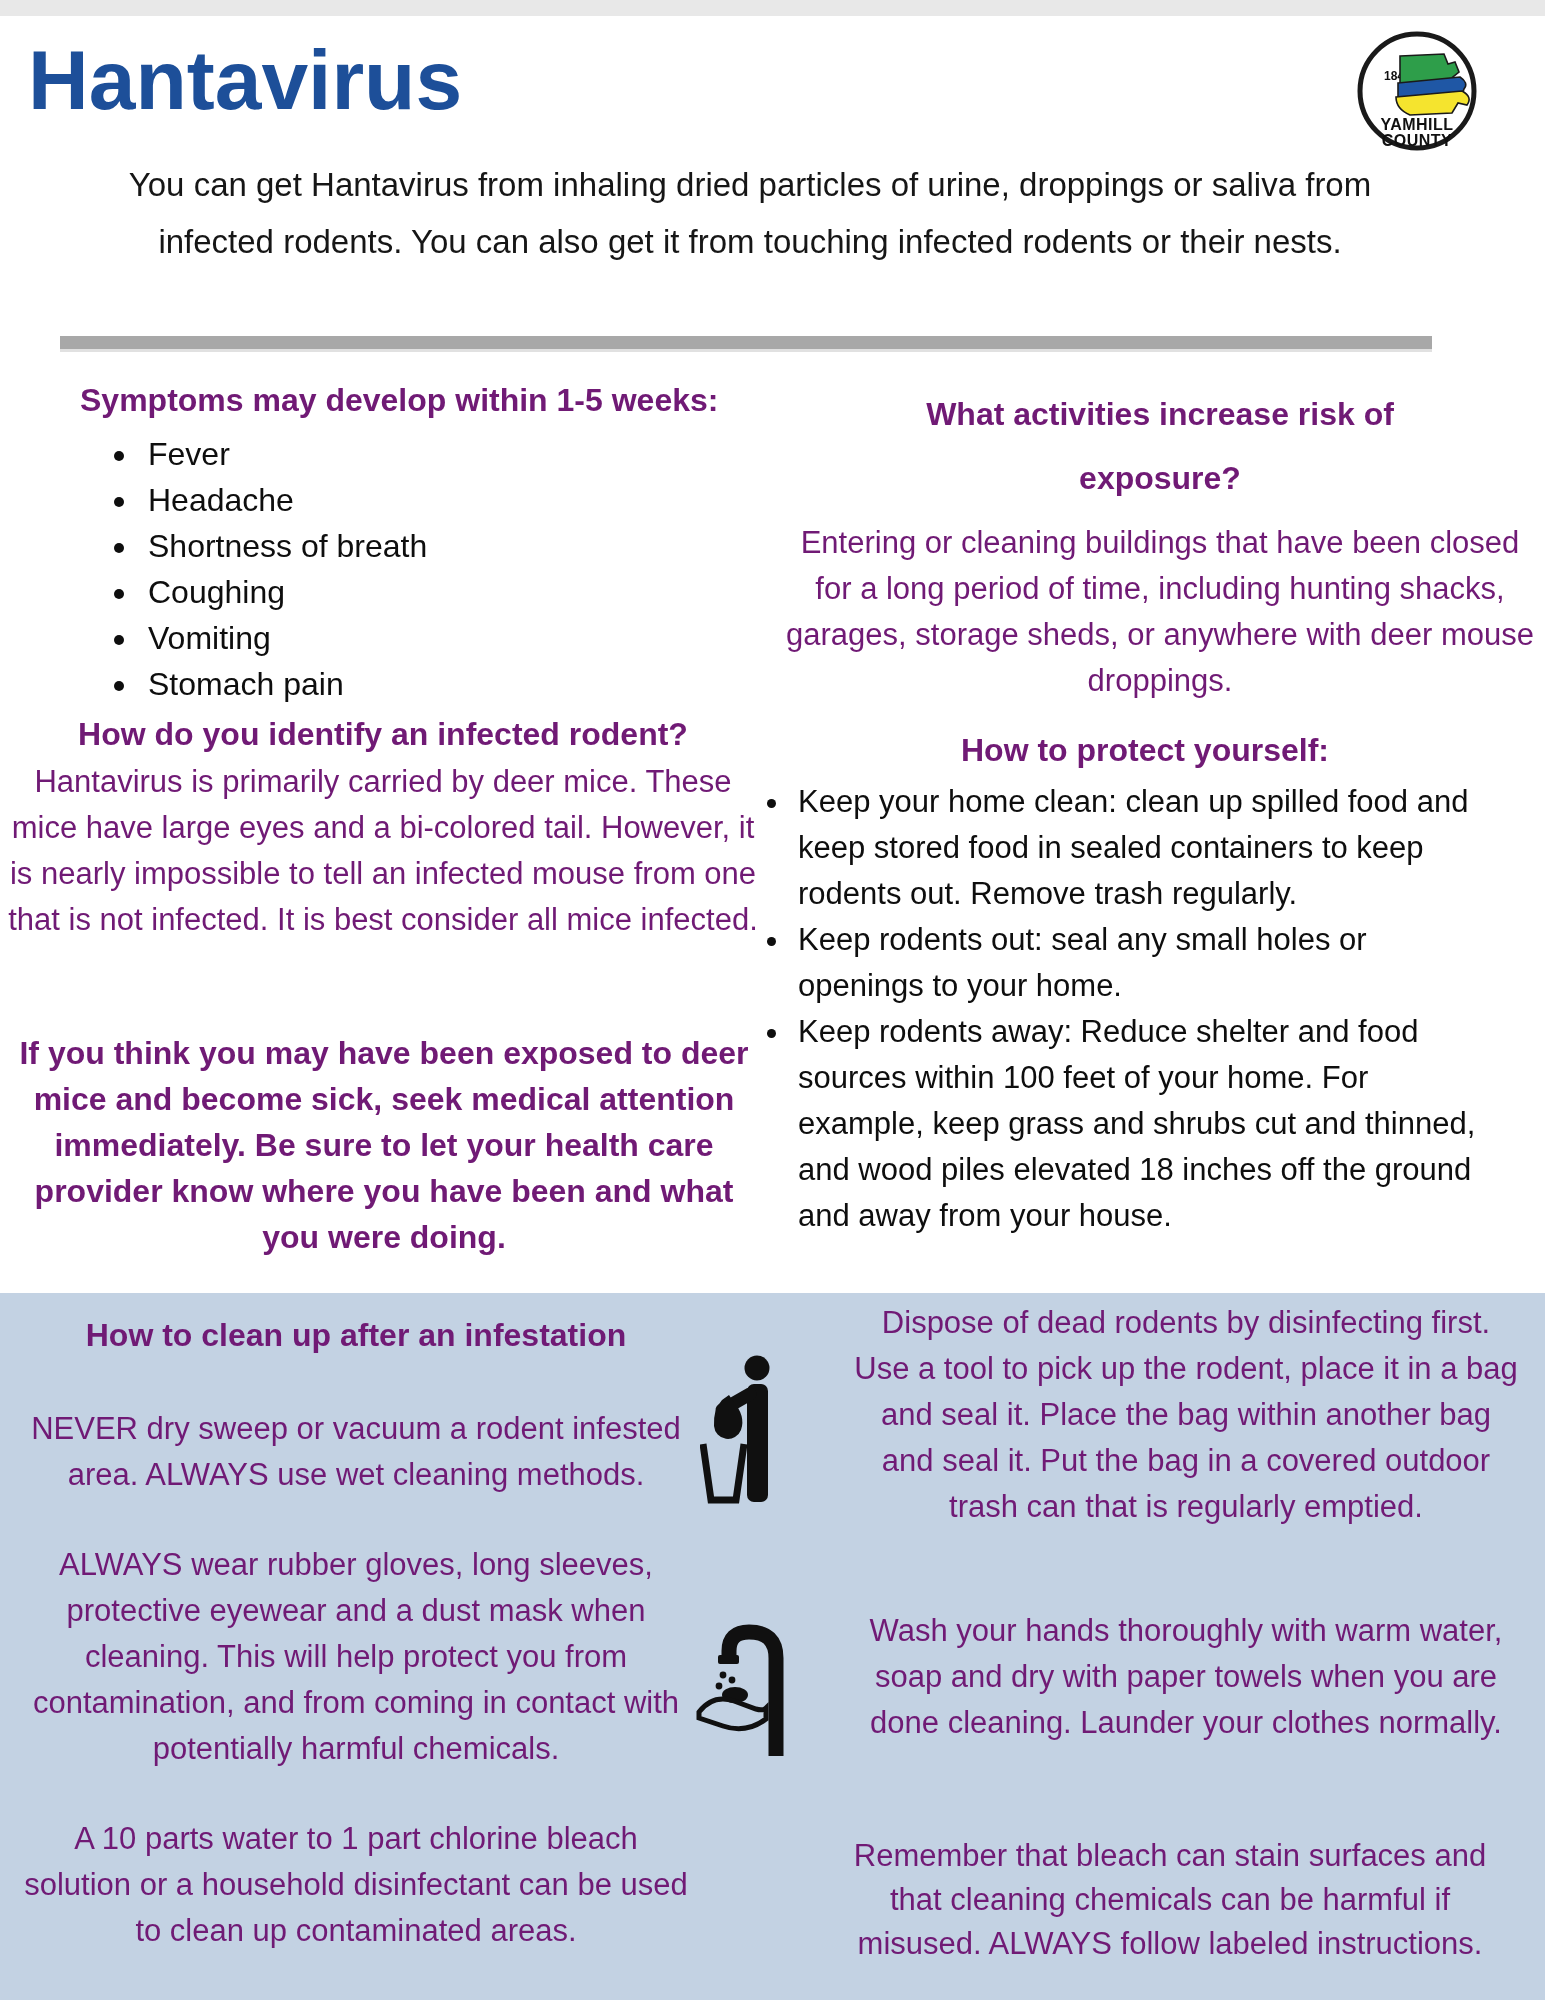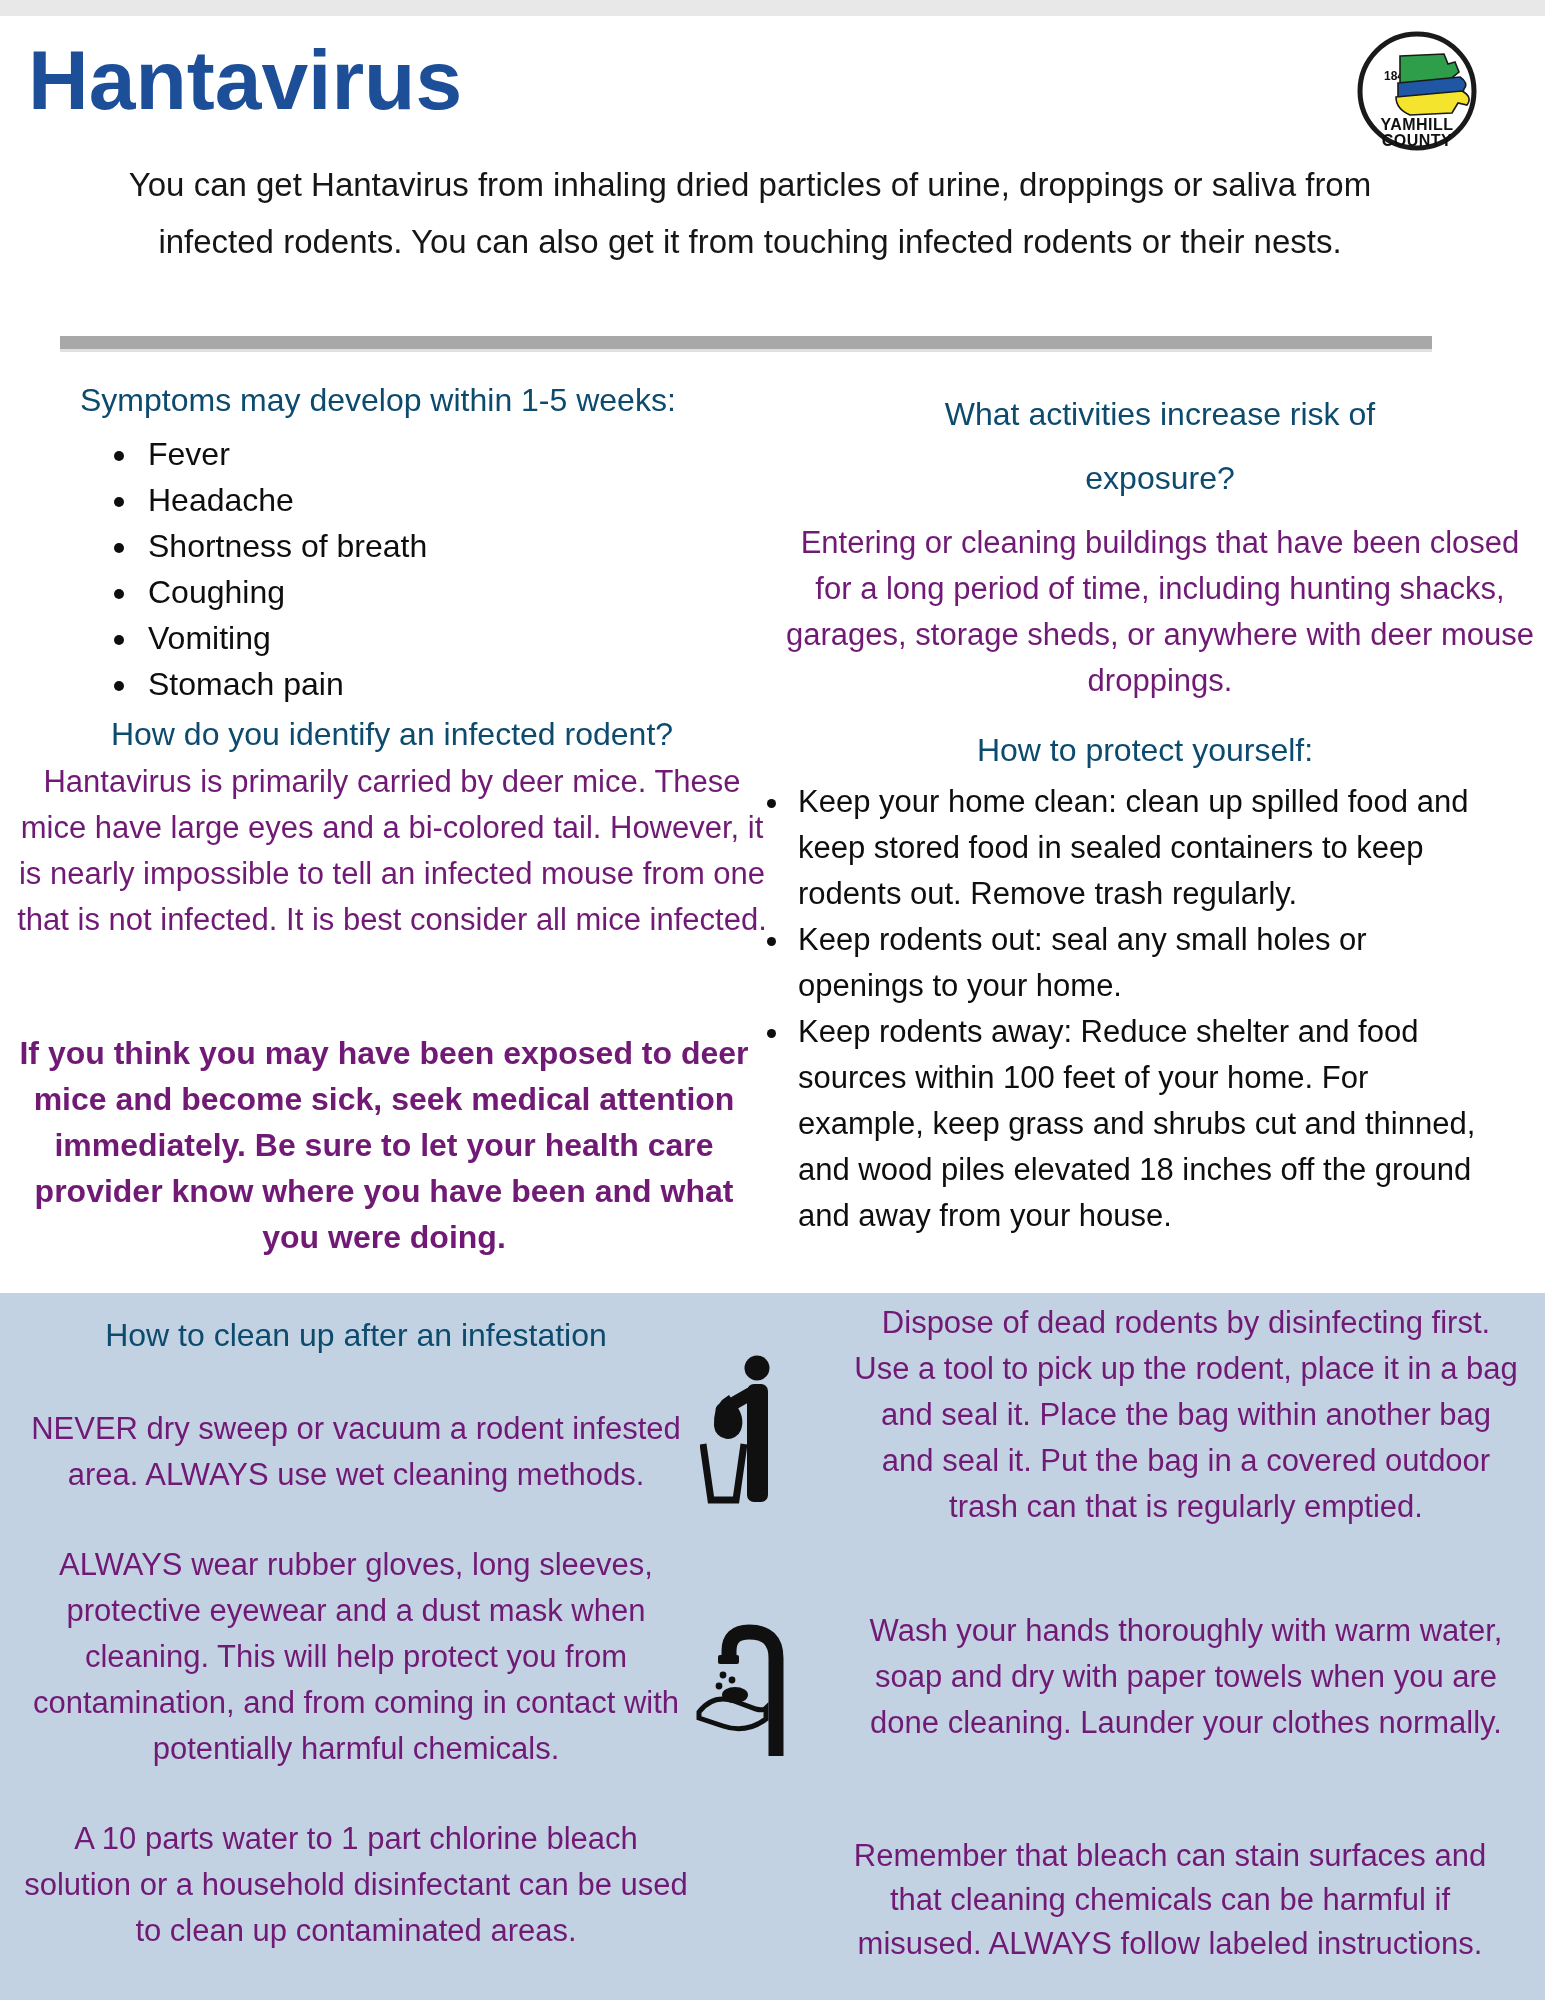--- a/index.html
+++ b/index.html
@@ -16,36 +16,36 @@
 
   .intro {
     position:absolute; left:75px; top:140px; width:1350px;
     text-align:center; font-size:33px; line-height:57px; color:#161616;
   }
   .divider {
     position:absolute; left:60px; top:320px; width:1372px; height:13px;
     background:#a8a8a8; box-shadow:0 3px 0 rgba(200,200,200,.55);
   }
 
-  h2 { margin:0; font-size:32px; font-weight:normal; color:#0c4a6e; }
+  h2 { margin:0; font-size:32px; font-weight:bold; color:#701a75; }
   .body-text { font-size:31px; line-height:46px; color:#701a75; }
 
   
   .symptoms { position:absolute; left:80px; top:366px; width:720px; }
   .symptoms h2 { white-space:nowrap; margin-bottom:12px; font-size:32px; }
   .symptoms ul { margin:0; padding-left:60px; font-size:32px; line-height:46px; }
   .symptoms li { padding-left:8px; }
 
   
   .activities { position:absolute; left:780px; top:366px; width:760px; text-align:center; }
   .activities h2 { max-width:545px; margin:0 auto 10px auto; line-height:64px; }
   .activities p { margin:0 auto; width:760px; }
 
   
-  .identify { position:absolute; left:0px; top:700px; width:766px; text-align:center;padding-left:9px; }
+  .identify { position:absolute; left:0px; top:700px; width:766px; text-align:center; }
   .identify h2 { margin-bottom:6px; }
 
   
   .protect { position:absolute; left:750px; top:716px; width:790px; }
   .protect h2 { text-align:center; margin-bottom:10px; }
   .protect ul { margin:0; padding-left:42px; padding-right:48px; font-size:31px; line-height:46px; }
   .protect li { padding-left:6px; }
 
   
   .exposed {

